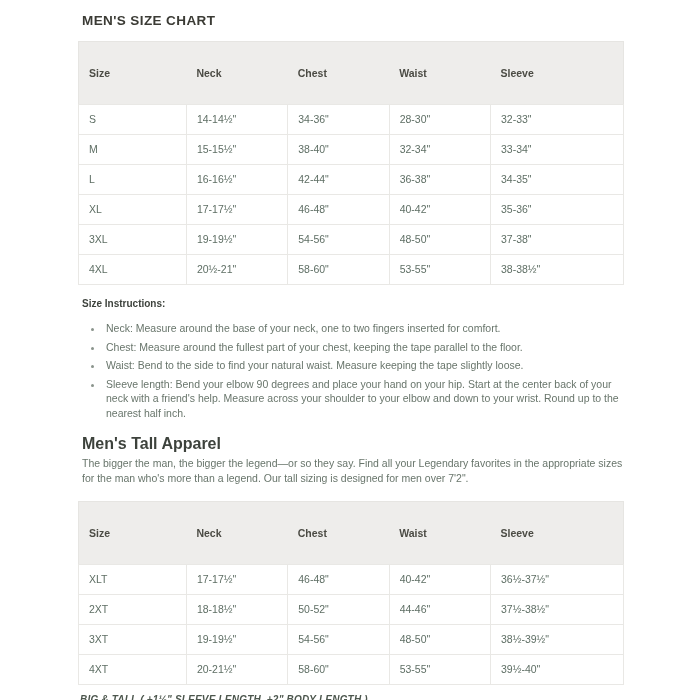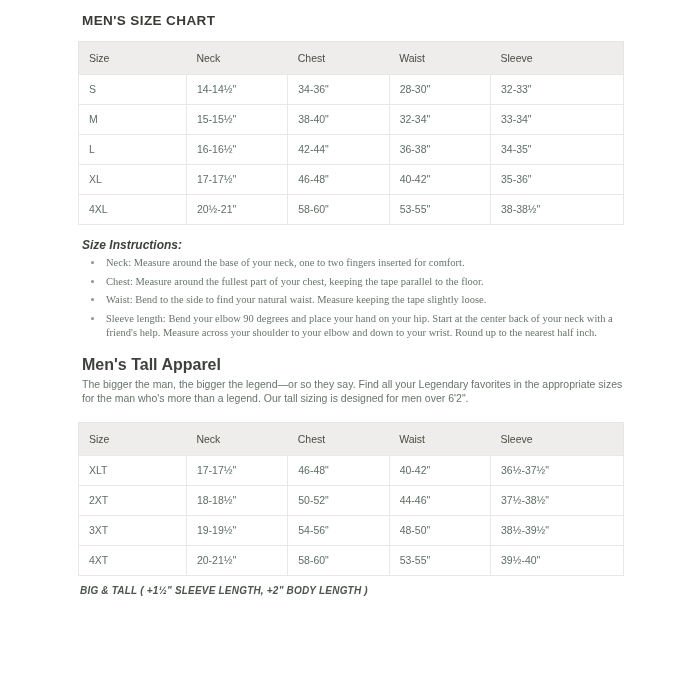--- a/index.html
+++ b/index.html
@@ -29,51 +29,49 @@
   }
   table.size-table col.c1 { width: 19.8%; }
   table.size-table col.c2 { width: 18.6%; }
   table.size-table col.c3 { width: 18.6%; }
   table.size-table col.c4 { width: 18.6%; }
   table.size-table col.c5 { width: 24.4%; }
   table.size-table th {
     background: #eeedeb;
     text-align: left;
     font-size: 10.5px;
-    font-weight: normal;
+    font-weight: bold;
     color: #4b4b44;
-    padding: 10px 10px;
+    padding: 25px 10px;
     border: none;
   }
   table.size-table td {
     font-size: 10.5px;
     color: #5e6e64;
     padding: 8px 10px 9px 10px;
     border: 1px solid #e9e8e5;
     background: #ffffff;
   }
   .section-heading {
-    font-size: 12px;
+    font-size: 10px;
     font-weight: bold;
     color: #3d423c;
-    margin: 13px 0 4px 4px;
-    font-style: italic;
+    margin: 13px 0 12px 4px;
   }
   ul.instructions-list {
     margin: 0 0 0 26px;
     padding: 0;
     list-style: disc;
   }
   ul.instructions-list li {
     font-size: 10.5px;
     line-height: 14.5px;
     color: #68756b;
     margin: 4px 0;
     padding-left: 2px;
-    font-family: Liberation Serif, serif;
   }
   ul.instructions-list li::marker { color: #8a948c; }
   .tall-heading {
     font-size: 16px;
     font-weight: bold;
     color: #3d423c;
     margin: 15px 0 3px 4px;
   }
   .tall-body {
     font-size: 10.5px;
@@ -137,39 +135,46 @@
           <td>34-35"</td>
         </tr>
         <tr>
           <td>XL</td>
           <td>17-17½"</td>
           <td>46-48"</td>
           <td>40-42"</td>
           <td>35-36"</td>
         </tr>
         <tr>
+          <td>3XL</td>
+          <td>19-19½"</td>
+          <td>54-56"</td>
+          <td>48-50"</td>
+          <td>37-38"</td>
+        </tr>
+        <tr>
           <td>4XL</td>
           <td>20½-21"</td>
           <td>58-60"</td>
           <td>53-55"</td>
           <td>38-38½"</td>
         </tr>
       </tbody>
   </table>
 
   <div class="section-heading">Size Instructions:</div>
   <ul class="instructions-list">
       <li>Neck: Measure around the base of your neck, one to two fingers inserted for comfort.</li>
       <li>Chest: Measure around the fullest part of your chest, keeping the tape parallel to the floor.</li>
       <li>Waist: Bend to the side to find your natural waist. Measure keeping the tape slightly loose.</li>
       <li>Sleeve length: Bend your elbow 90 degrees and place your hand on your hip. Start at the center back of your neck with a friend's help. Measure across your shoulder to your elbow and down to your wrist. Round up to the nearest half inch.</li>
     </ul>
 
   <div class="tall-heading">Men's Tall Apparel</div>
-  <p class="tall-body">The bigger the man, the bigger the legend—or so they say. Find all your Legendary favorites in the appropriate sizes for the man who's more than a legend. Our tall sizing is designed for men over 6'2".</p>
+  <p class="tall-body">The bigger the man, the bigger the legend—or so they say. Find all your Legendary favorites in the appropriate sizes for the man who's more than a legend. Our tall sizing is designed for men over 7'2".</p>
 
   <table class="size-table">
     <colgroup>
       <col class="c1">
         <col class="c2">
         <col class="c3">
         <col class="c4">
         <col class="c5">
     </colgroup>
     <thead>

